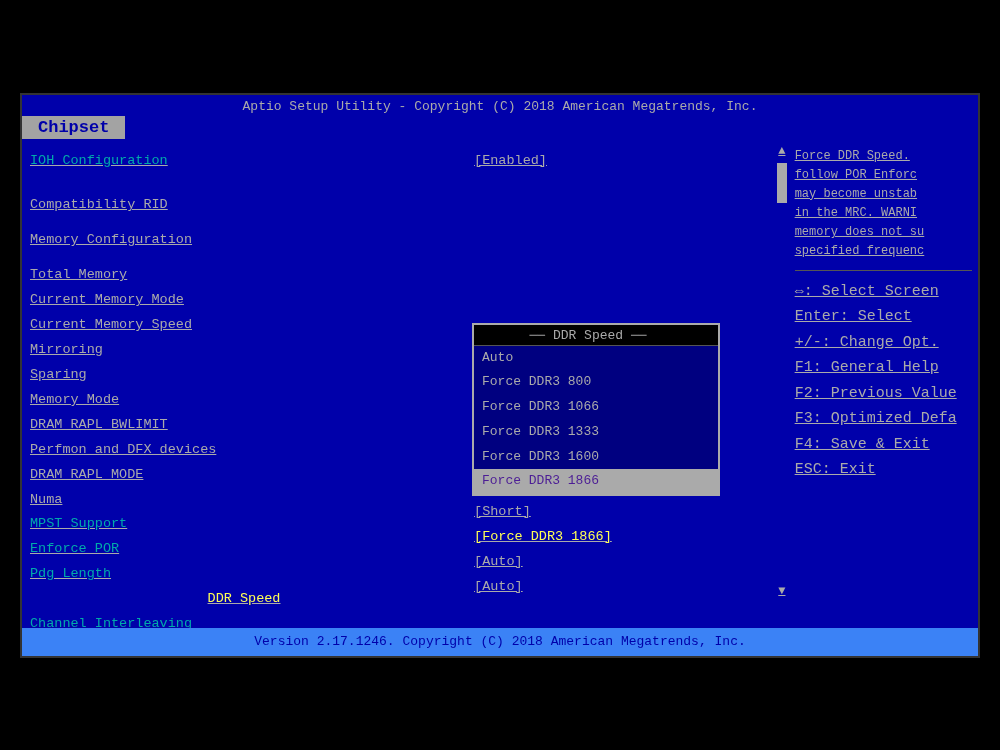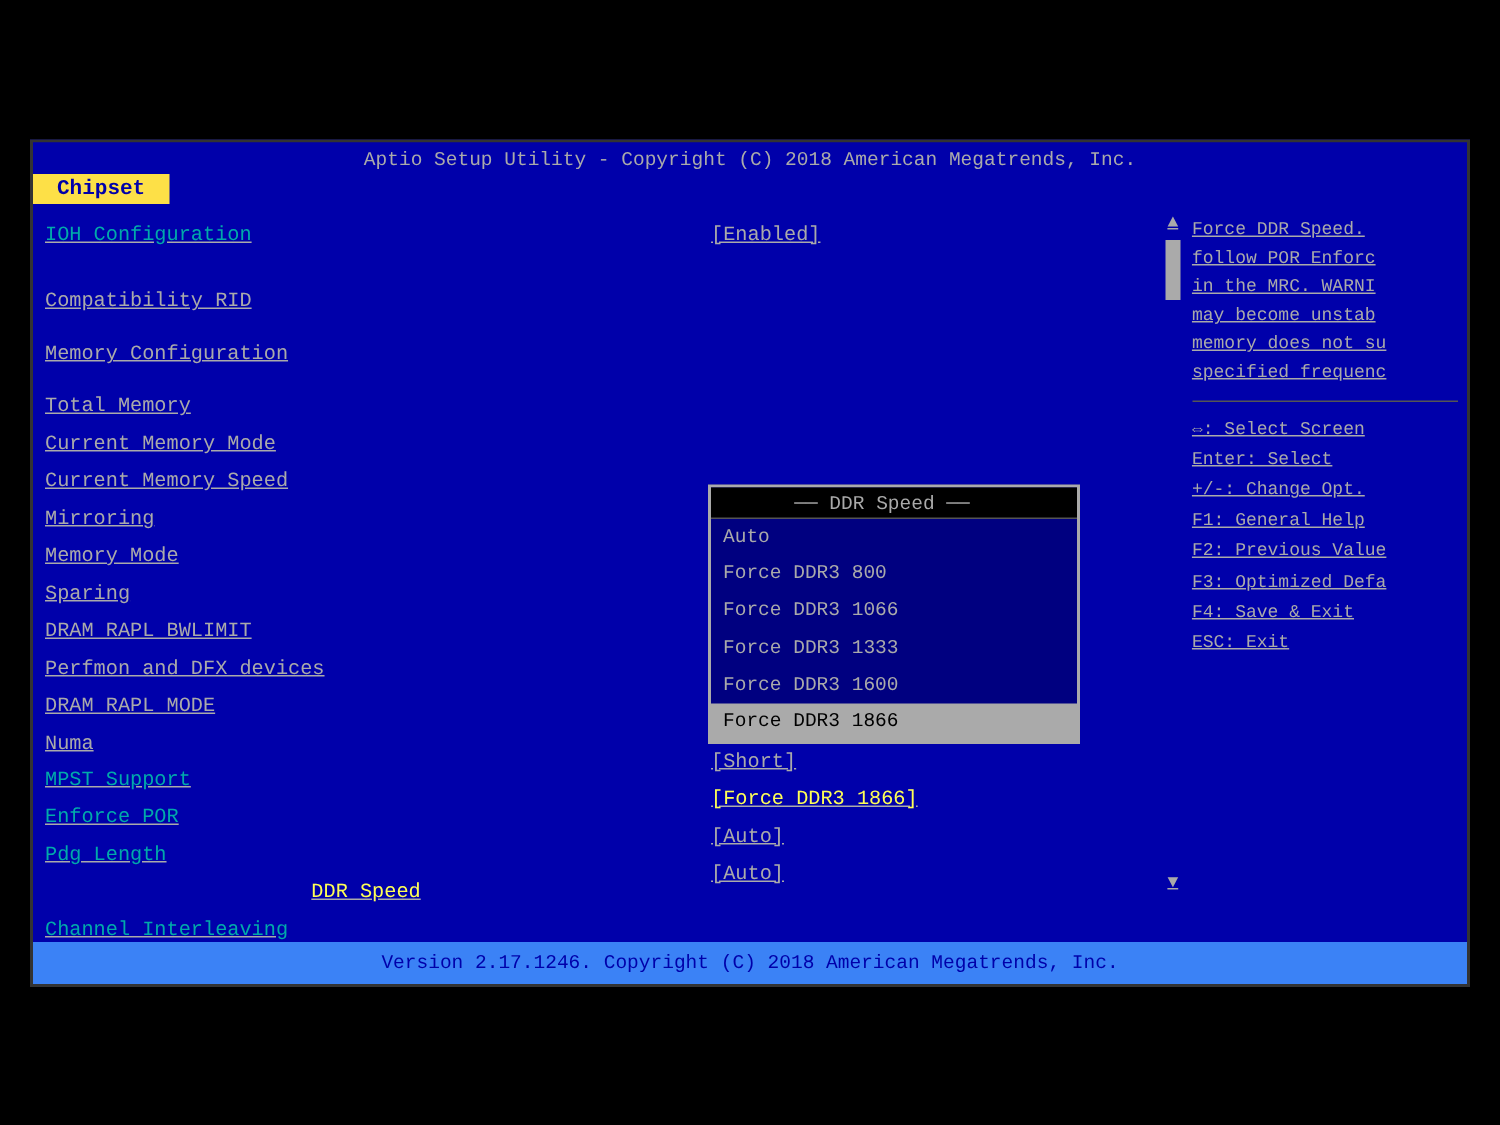--- a/index.html
+++ b/index.html
@@ -31,24 +31,24 @@
       font-size: 13px;
     }
     .header-title {
       color: #aaaaaa;
     }
     .tab-row {
       display: flex;
       margin-top: 2px;
     }
     .tab {
-      background: #fde047;
+      background: #a3a3a3;
       color: #0000aa;
       padding: 2px 16px;
-      font-size: 14px;
+      font-size: 17px;
       font-weight: bold;
     }
     
     .main-area {
       display: flex;
       height: calc(100% - 70px - 30px);
       text-decoration: underline;
     }
     
     .left-panel {
@@ -114,21 +114,21 @@
       line-height: 1.6;
       border-left: none;
     }
     .help-panel .section-top {
       margin-bottom: 8px;
     }
     .help-panel .section-keys {
       margin-top: 8px;
     }
     .help-key {
-      font-size: 12px;
+      font-size: 15px;
       line-height: 1.7;
     }
     
     .dropdown-overlay {
       position: absolute;
       top: 228px;
       left: 450px;
       width: 248px;
       background: #000080;
       border: 2px solid #aaaaaa;
@@ -143,21 +143,21 @@
       border-bottom: 1px solid #555;
     }
     .dropdown-item {
       color: #aaaaaa;
       font-size: 13px;
       padding: 2px 8px;
       line-height: 1.6;
     }
     .dropdown-item.selected {
       background: #aaaaaa;
-      color: #000000;
+      color: #4c1d95;
     }
     
     .bottom-bar {
       position: absolute;
       bottom: 0;
       left: 0;
       right: 0;
       height: 28px;
       background: #3b82f6;
       color: #0000aa;
@@ -191,22 +191,22 @@
       <div class="menu-item" style="height:10px"></div>
       <div class="menu-item" style="height:10px"></div>
       <div class="menu-item">Compatibility RID</div>
       <div class="menu-item" style="height:10px"></div>
       <div class="menu-item">Memory Configuration</div>
       <div class="menu-item" style="height:10px"></div>
       <div class="menu-item">Total Memory</div>
       <div class="menu-item">Current Memory Mode</div>
       <div class="menu-item">Current Memory Speed</div>
       <div class="menu-item">Mirroring</div>
+      <div class="menu-item">Sparing</div>
       <div class="menu-item">Memory Mode</div>
-      <div class="menu-item">Sparing</div>
       <div class="menu-item">DRAM RAPL BWLIMIT</div>
       <div class="menu-item">Perfmon and DFX devices</div>
       <div class="menu-item">DRAM RAPL MODE</div>
       <div class="menu-item">Numa</div>
       <div class="menu-item cyan">MPST Support</div>
       <div class="menu-item cyan">Enforce POR</div>
       <div class="menu-item cyan">Pdg Length</div>
       <div class="menu-item yellow">DDR Speed</div>
       <div class="menu-item cyan">Channel Interleaving</div>
       <div class="menu-item cyan">Rank Interleaving</div>
@@ -242,22 +242,22 @@
     <div class="scrollbar-area">
       <div class="scroll-arrow">▲</div>
       <div class="scroll-thumb"></div>
       <div class="scroll-arrow" style="margin-top:auto">▼</div>
     </div>
 
     <div class="help-panel">
       <div class="section-top">
         <div>Force DDR Speed.</div>
         <div>follow POR Enforc</div>
+        <div>may become unstab</div>
         <div>in the MRC. WARNI</div>
-        <div>may become unstab</div>
         <div>memory does not su</div>
         <div>specified frequenc</div>
       </div>
       <div class="section-divider"></div>
       <div class="section-keys">
         <div class="help-key">⇔: Select Screen</div>
         <div class="help-key">Enter: Select</div>
         <div class="help-key">+/-: Change Opt.</div>
         <div class="help-key">F1: General Help</div>
         <div class="help-key">F2: Previous Value</div>

